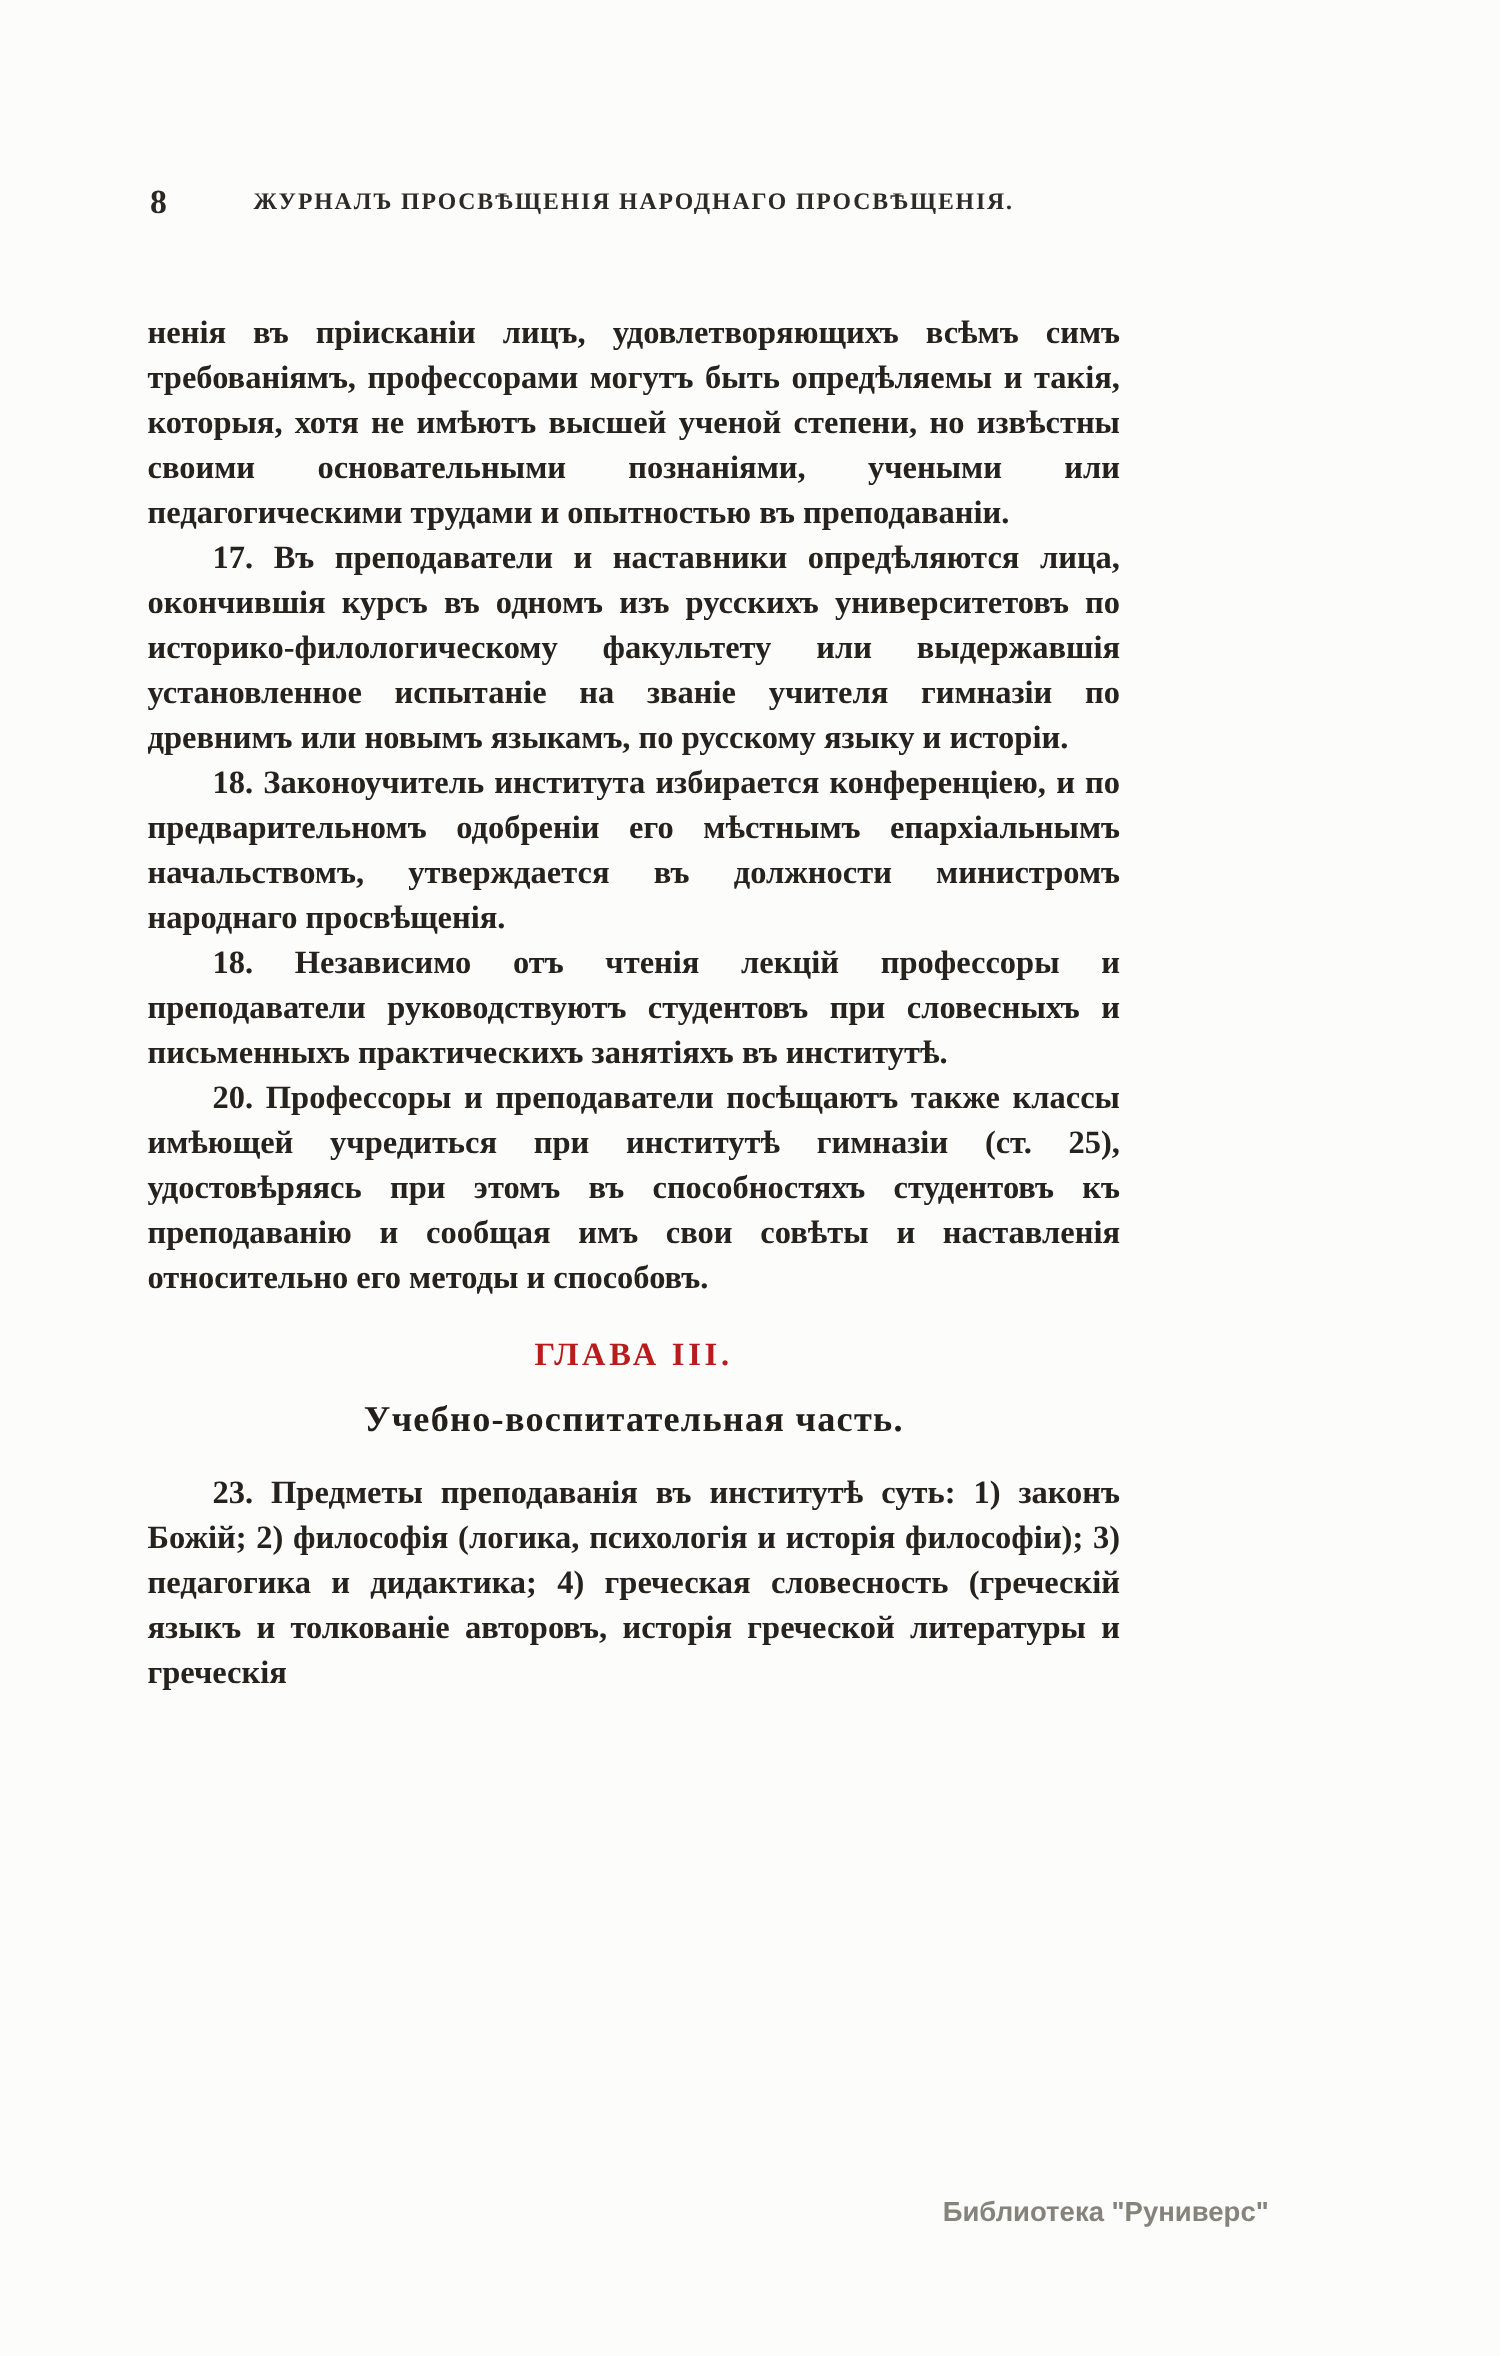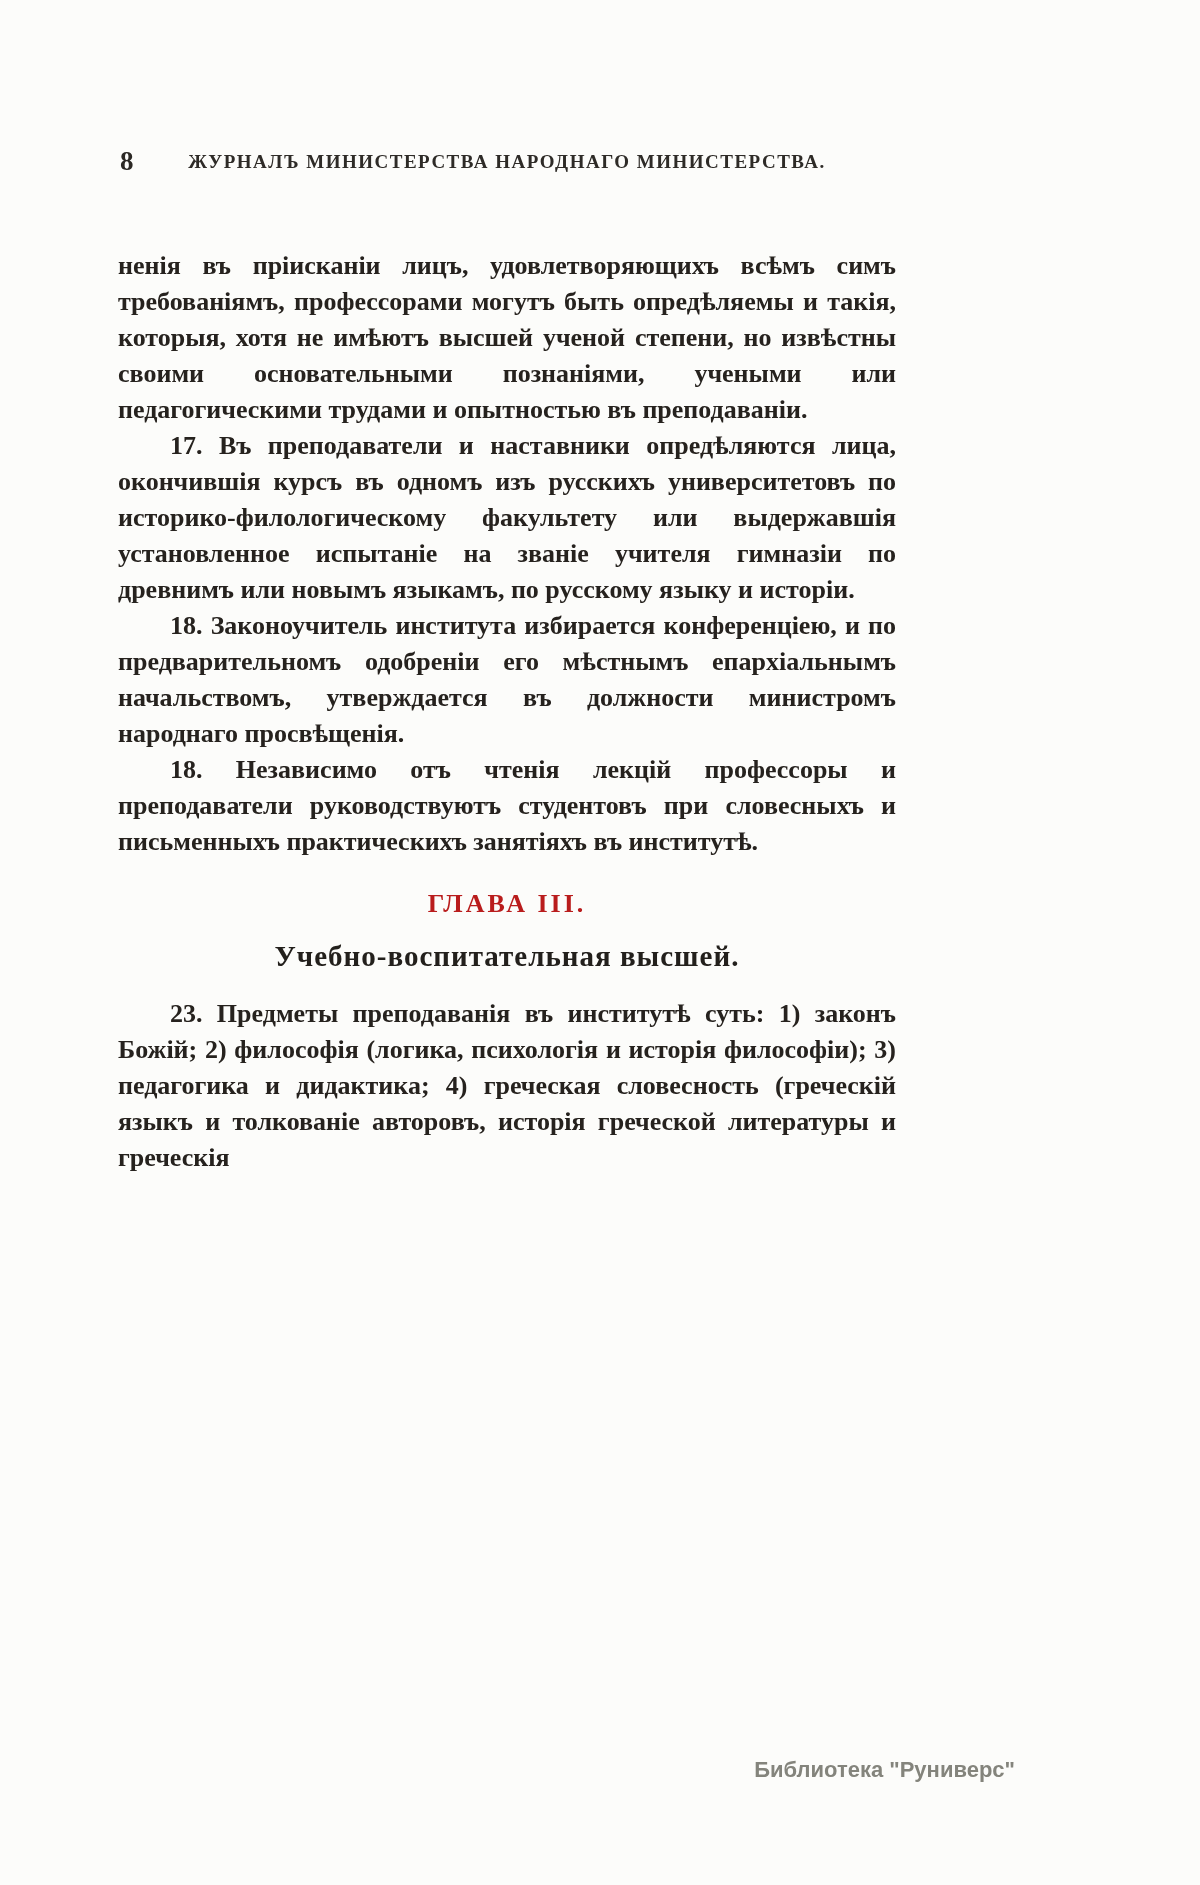--- a/index.html
+++ b/index.html
@@ -93,34 +93,35 @@
     white-space: nowrap;
   }
 </style>
 </head>
 <body>
 
 <div class="page">
 
   <div class="header-row">
     <span class="page-number">8</span>
-    <span class="journal-title">ЖУРНАЛЪ МИНИСТЕРСТВА НАРОДНАГО МИНИСТЕРСТВА.</span>
+    <span class="journal-title">ЖУРНАЛЪ ПРОСВѢЩЕНІЯ НАРОДНАГО ПРОСВѢЩЕНІЯ.</span>
   </div>
 
   <div class="body-text">
     <div>
         <p class="para">ненія въ пріисканіи лицъ, удовлетворяющихъ всѣмъ симъ требованіямъ, профессорами могутъ быть опредѣляемы и такія, которыя, хотя не имѣютъ высшей ученой степени, но извѣстны своими основательными познаніями, учеными или педагогическими трудами и опытностью въ преподаваніи.</p>
         <p class="para indent">17. Въ преподаватели и наставники опредѣляются лица, окончившія курсъ въ одномъ изъ русскихъ университетовъ по историко-филологическому факультету или выдержавшія установленное испытаніе на званіе учителя гимназіи по древнимъ или новымъ языкамъ, по русскому языку и исторіи.</p>
         <p class="para indent">18. Законоучитель института избирается конференціею, и по предварительномъ одобреніи его мѣстнымъ епархіальнымъ начальствомъ, утверждается въ должности министромъ народнаго просвѣщенія.</p>
         <p class="para indent">18. Независимо отъ чтенія лекцій профессоры и преподаватели руководствуютъ студентовъ при словесныхъ и письменныхъ практическихъ занятіяхъ въ институтѣ.</p>
+        <p class="para indent">20. Профессоры и преподаватели посѣщаютъ также классы имѣющей учредиться при институтѣ гимназіи (ст. 25), удостовѣряясь при этомъ въ способностяхъ студентовъ къ преподаванію и сообщая имъ свои совѣты и наставленія относительно его методы и способовъ.</p>
       </div>
 
     <h2 class="chapter">ГЛАВА III.</h2>
 
-    <h3 class="section">Учебно-воспитательная высшей.</h3>
+    <h3 class="section">Учебно-воспитательная часть.</h3>
 
     <div>
         <p class="para indent">23. Предметы преподаванія въ институтѣ суть: 1) законъ Божій; 2) философія (логика, психологія и исторія философіи); 3) педагогика и дидактика; 4) греческая словесность (греческій языкъ и толкованіе авторовъ, исторія греческой литературы и греческія</p>
       </div>
   </div>
 
   <div class="watermark">Библиотека "Руниверс"</div>
 
 </div>
 

